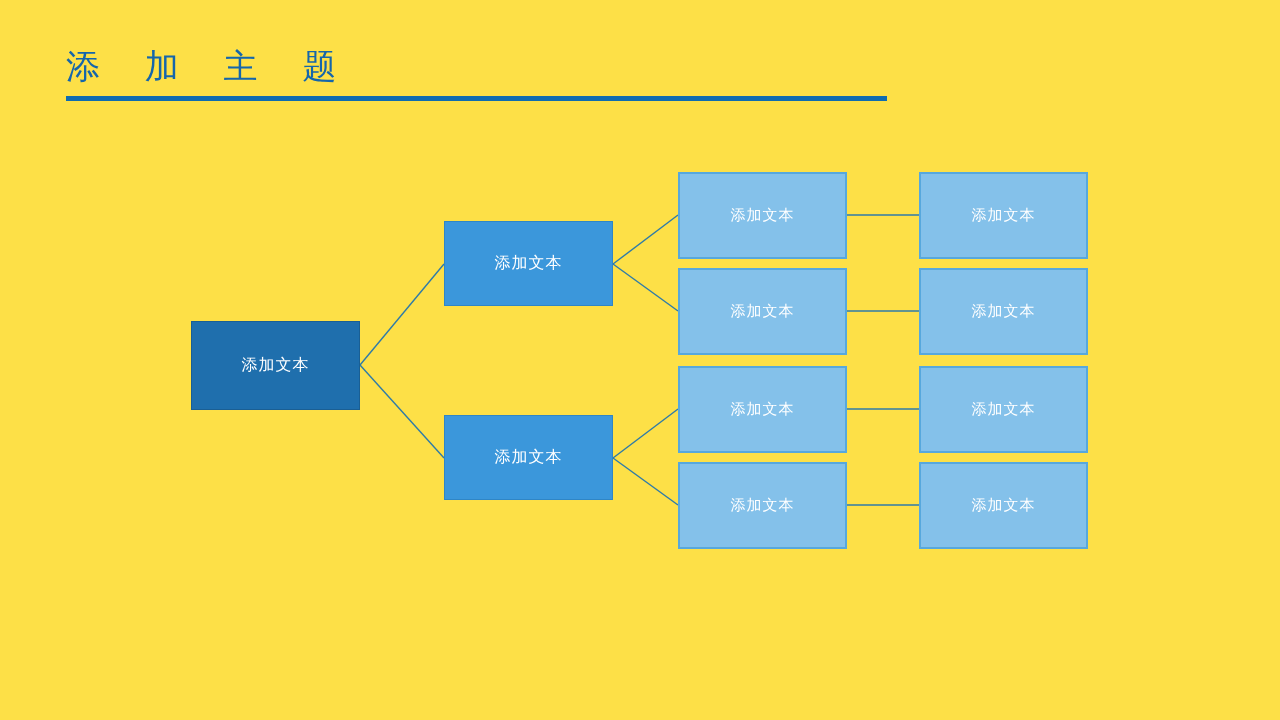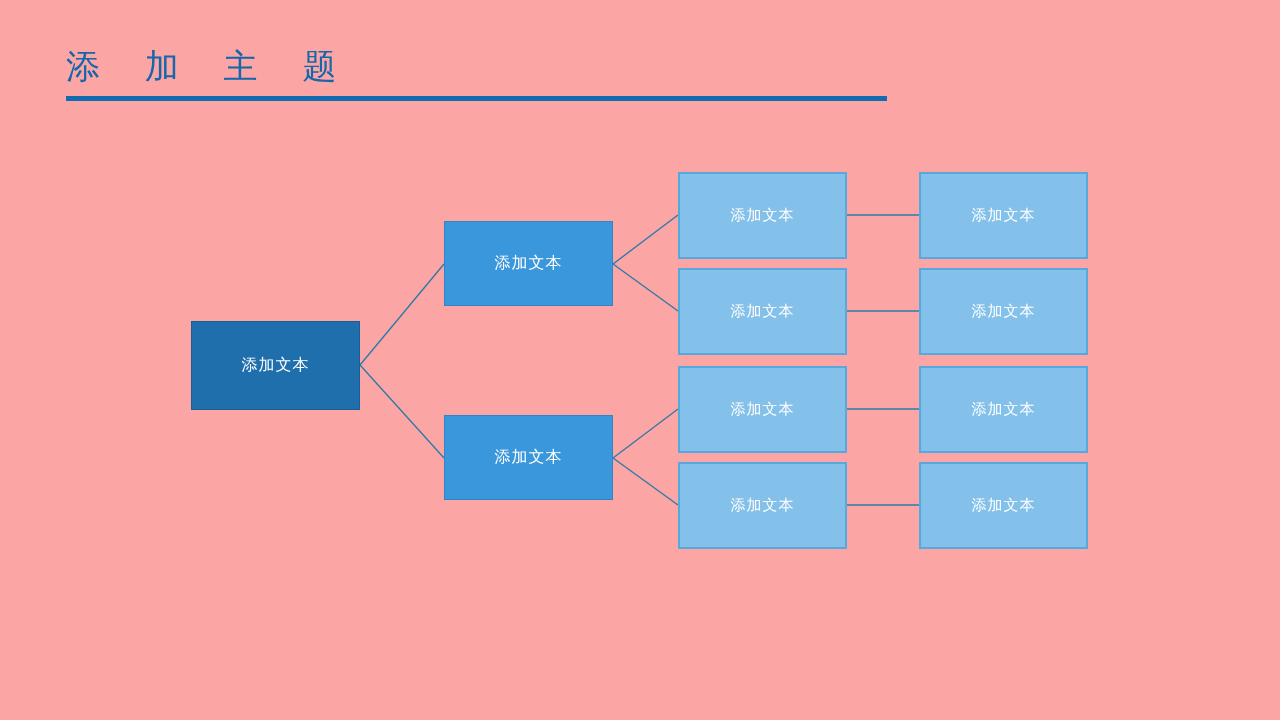--- a/index.html
+++ b/index.html
@@ -12,21 +12,21 @@
     width: 1280px;
     height: 720px;
     overflow: hidden;
     font-family: "Liberation Sans", "DejaVu Sans", sans-serif;
   }
 
   #slide {
     position: relative;
     width: 1280px;
     height: 720px;
-    background: #fca5a5;
+    background: #fde047;
   }
 
   
   #title-block {
     position: absolute;
     left: 66px;
     top: 44px;
     width: 860px;
     height: 64px;
   }

